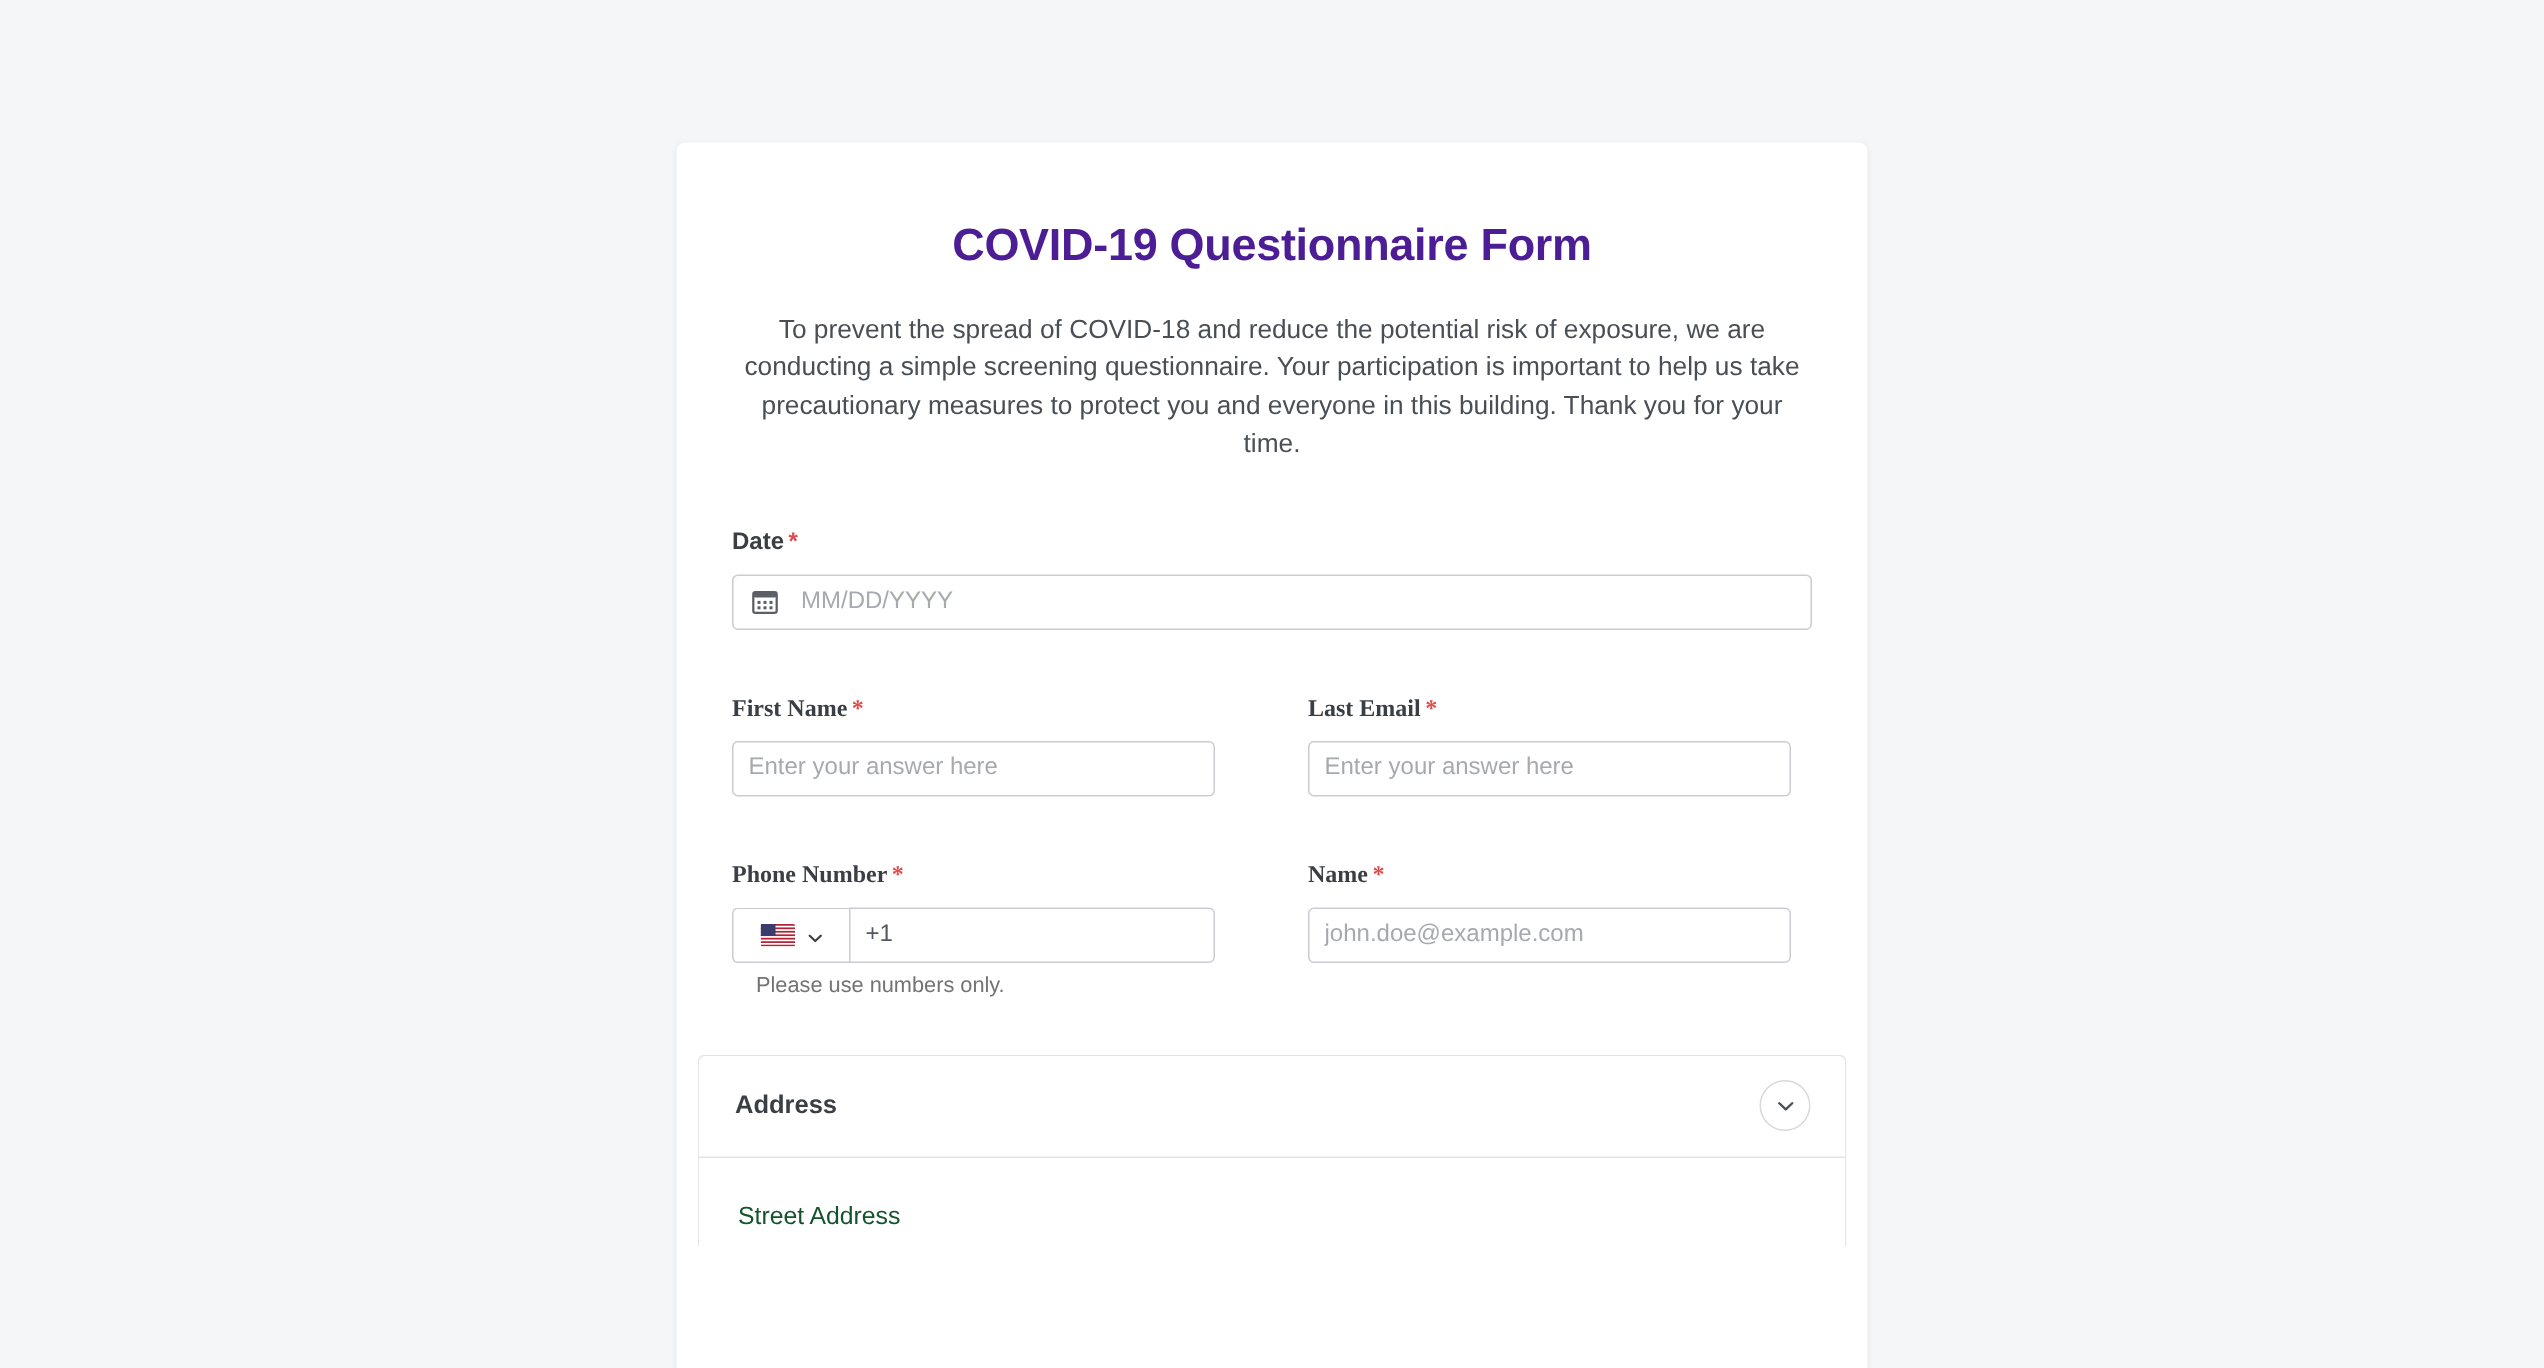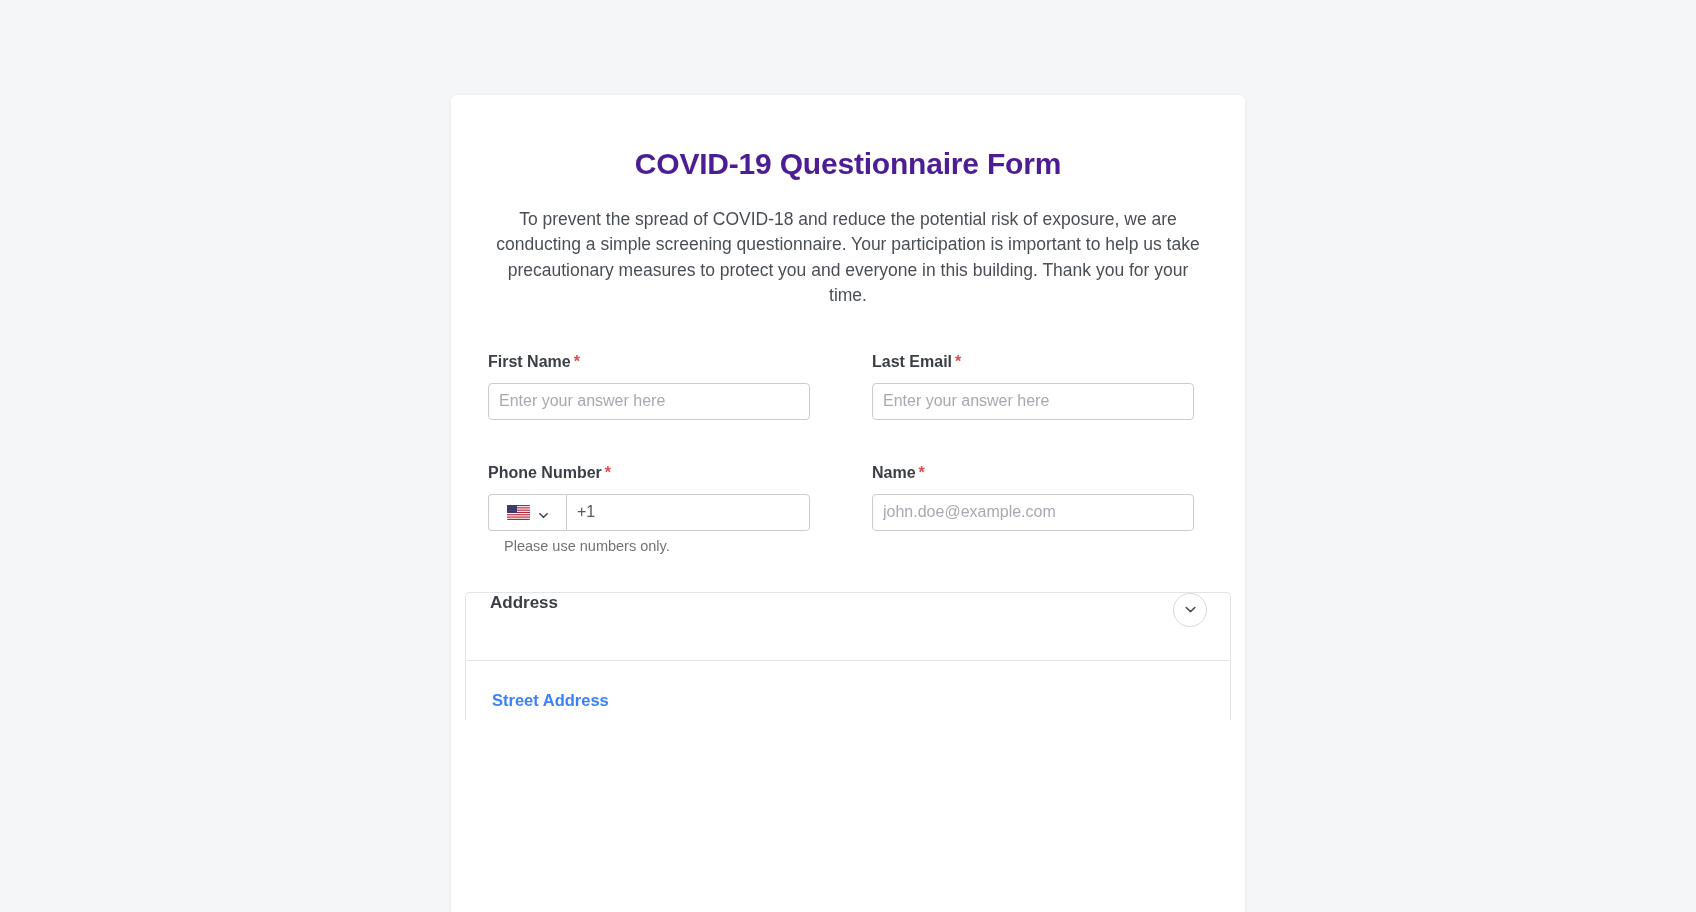--- a/index.html
+++ b/index.html
@@ -83,21 +83,21 @@
     width: 18px; height: 18px;
     display: flex; align-items: center; justify-content: center;
     color: #5c6066;
   }
   .two-col {
     display: flex;
     gap: 62px;
     margin-top: 44px;
   }
   .col { width: 322px; }
-  .col .field-label { margin-bottom: 12px; }
+  .col .field-label { margin-bottom: 12px; font-family: Liberation Serif, serif; }
   .phone-row { display: flex; }
   .country-select {
     width: 78px;
     height: 37px;
     border: 1px solid #c9ccd1;
     border-right: none;
     border-radius: 4px 0 0 4px;
     background: #fff;
     display: flex;
     align-items: center;
@@ -137,21 +137,21 @@
     margin-left: -23px;
     margin-right: -23px;
     border: 1px solid #e3e5e8;
     border-radius: 5px 5px 0 0;
     background: #fff;
     border-bottom: none;
   }
   .accordion-header {
     height: 68px;
     display: flex;
-    align-items: flex-start;
+    align-items: center;
     justify-content: space-between;
     padding: 0 23px 0 24px;
     border-bottom: 1px solid #e3e5e8;
     cursor: pointer;
   }
   .accordion-title {
     font-size: 17px;
     font-weight: bold;
     color: #3a3f45;
   }
@@ -163,36 +163,56 @@
     align-items: center;
     justify-content: center;
     background: #fff;
     color: #4b5056;
   }
   .accordion-body {
     padding: 30px 24px 10px 26px;
   }
   .sub-label {
     font-size: 16.5px;
-    font-weight: bold;
-    color: #3b82f6;
+    font-weight: normal;
+    color: #14532d;
   }
 </style>
 </head>
 <body>
 
 <div class="page">
 
   <div class="form-card">
     <div class="form-inner">
 
       <h1 class="form-title">COVID-19 Questionnaire Form</h1>
 
       <p class="form-desc">To prevent the spread of COVID-18 and reduce the potential risk of exposure, we are conducting a simple screening questionnaire. Your participation is important to help us take precautionary measures to protect you and everyone in this building. Thank you for your time.</p>
 
+      <div class="field-block">
+        <label class="field-label">
+          <span>Date</span><span class="req">*</span>
+        </label>
+        <div class="date-wrap">
+          <span class="cal-icon">
+            <svg width="18" height="18" viewBox="0 0 18 18" fill="none" xmlns="http://www.w3.org/2000/svg">
+              <rect x="1.2" y="2.8" width="15.6" height="13.8" rx="1.4" stroke="#5c6066" stroke-width="1.5"></rect>
+              <rect x="1.2" y="2.8" width="15.6" height="3.6" rx="1.4" fill="#5c6066"></rect>
+              <rect x="4" y="8.6" width="2" height="2" fill="#5c6066"></rect>
+              <rect x="8" y="8.6" width="2" height="2" fill="#5c6066"></rect>
+              <rect x="12" y="8.6" width="2" height="2" fill="#5c6066"></rect>
+              <rect x="4" y="12.2" width="2" height="2" fill="#5c6066"></rect>
+              <rect x="8" y="12.2" width="2" height="2" fill="#5c6066"></rect>
+              <rect x="12" y="12.2" width="2" height="2" fill="#5c6066"></rect>
+            </svg>
+          </span>
+          <input class="input" type="text" value="" placeholder="MM/DD/YYYY" style="">
+        </div>
+      </div>
 
       <div class="two-col">
         <div class="col">
           <label class="field-label">
             <span>First Name</span><span class="req">*</span>
           </label>
           <input class="input" type="text" value="" placeholder="Enter your answer here" style="">
         </div>
         <div class="col">
           <label class="field-label">

